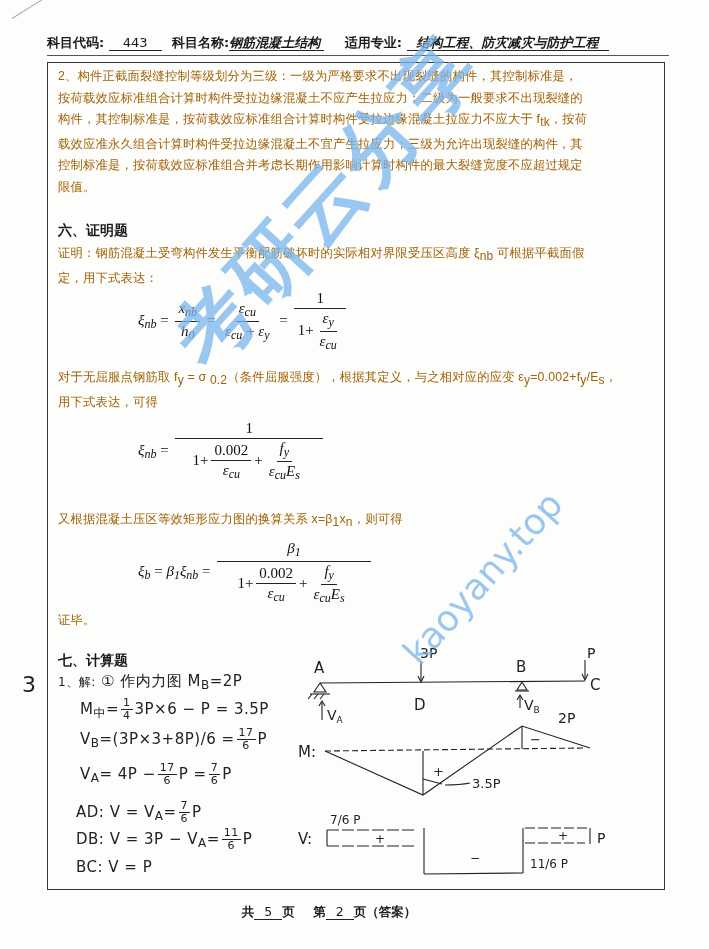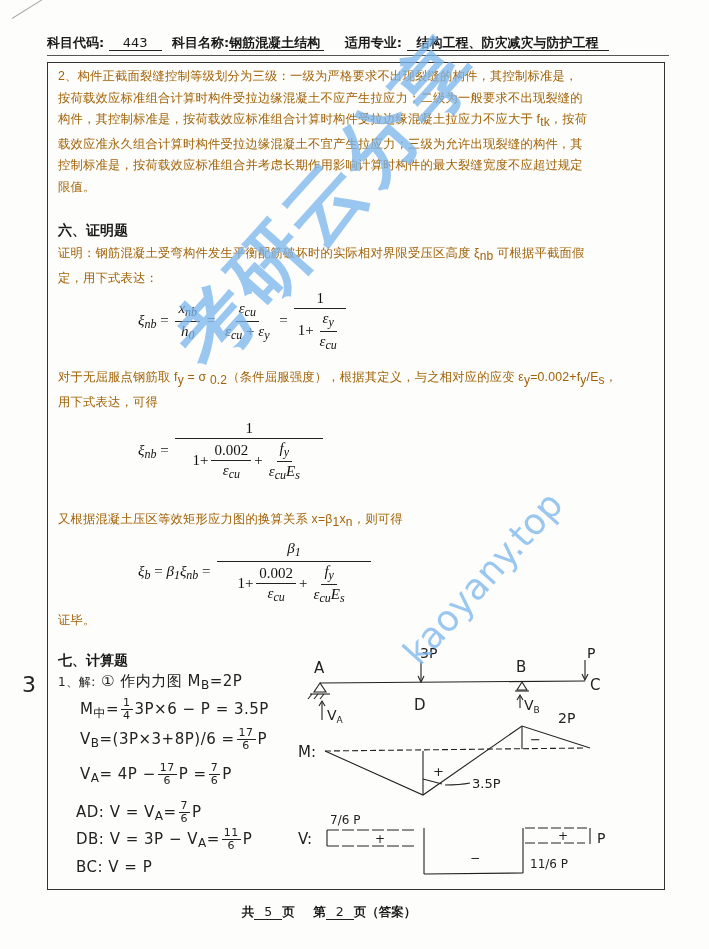--- a/index.html
+++ b/index.html
@@ -7,21 +7,21 @@
     width: 709px; height: 949px; position: relative; overflow: hidden;
     background: #fdfdfb; color: #1a1a1a;
     font-family: "DejaVu Serif", "Liberation Serif", serif;
   }
   .abs { position: absolute; }
   .header {
     left: 47px; top: 34px; width: 625px; font-size: 13px; font-weight: bold;
     white-space: nowrap; font-family: "DejaVu Sans", sans-serif;
   }
   .header .ul { border-bottom: 1px solid #222; padding: 0 6px; font-weight: normal; }
-  .header .ul.b { font-weight: bold; }
+  .header .ul.b { font-weight: bold; font-style: italic; }
   .header-rule { left: 47px; top: 55px; width: 622px; height: 0; border-top: 1px solid #555; }
   .scratch { left: 12px; top: 18px; width: 70px; height: 0; border-top: 1px solid #aaa; transform: rotate(-32deg); transform-origin: left; }
   .frame {
     left: 47px; top: 62px; width: 618px; height: 828px;
     border: 1px solid #333; box-sizing: border-box;
   }
   .para {
     left: 58px; width: 600px; font-size: 12.3px; line-height: 21.5px;
     font-family: Liberation Sans, sans-serif; color: #a16207; letter-spacing: 0.2px;
   }

